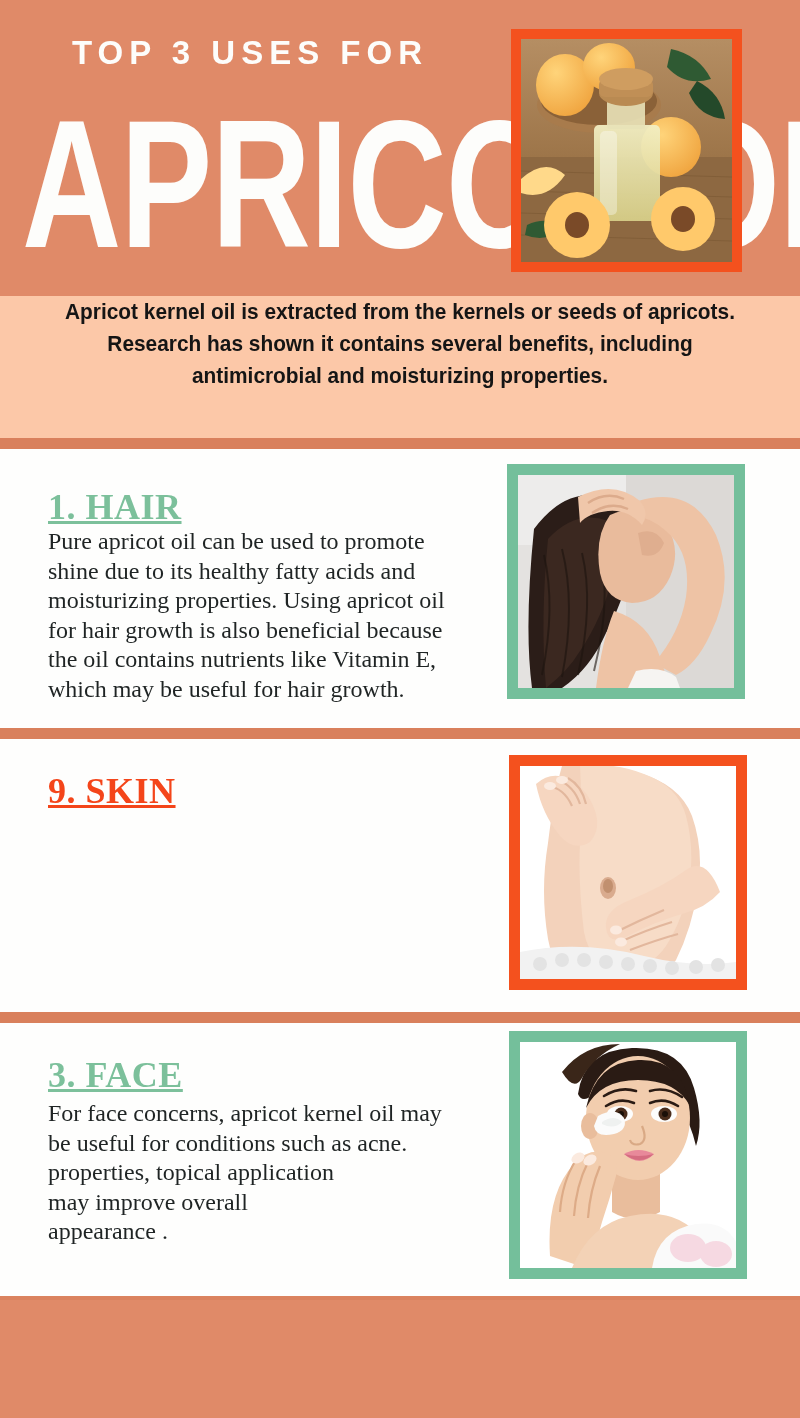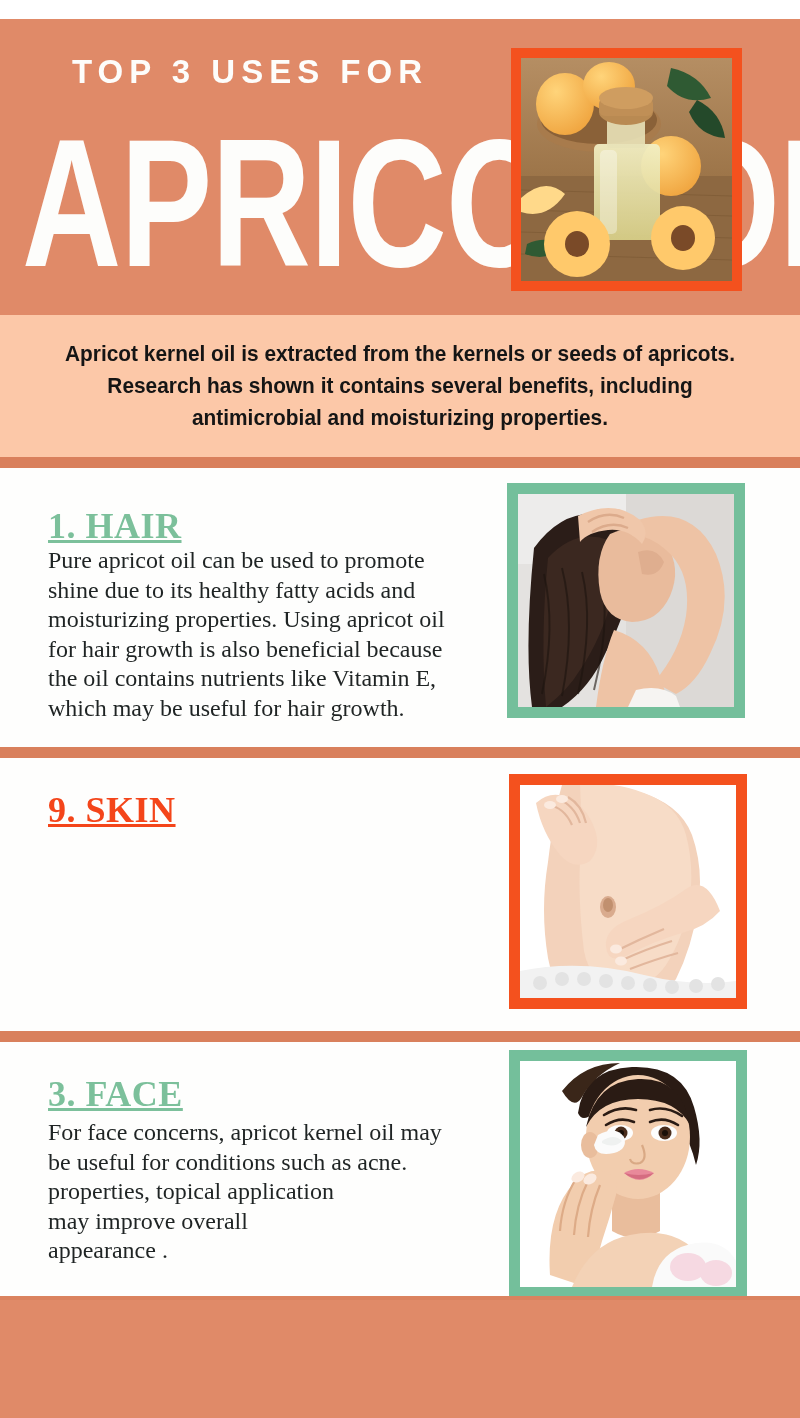--- a/index.html
+++ b/index.html
@@ -15,21 +15,20 @@
     position: relative;
   }
 
   
   .header {
     position: relative;
     width: 800px;
     height: 296px;
     background: #e08a68;
     box-sizing: border-box;
-    margin-top: 19px;
   }
   .header-title-wrap {
     position: absolute;
     left: 0;
     top: 0;
     width: 500px;
     height: 296px;
   }
   .kicker {
     position: absolute;
@@ -74,21 +73,20 @@
   }
 
   
   .intro {
     position: relative;
     width: 800px;
     height: 142px;
     background: #fcc8a8;
     box-sizing: border-box;
     display: flex;
-    align-items: center;
     justify-content: center;
   }
   .intro-text {
     width: 740px;
     text-align: center;
     color: #151515;
     font-family: "Liberation Sans Narrow", "Liberation Sans", sans-serif;
     font-weight: bold;
     font-size: 21.5px;
     line-height: 32px;

